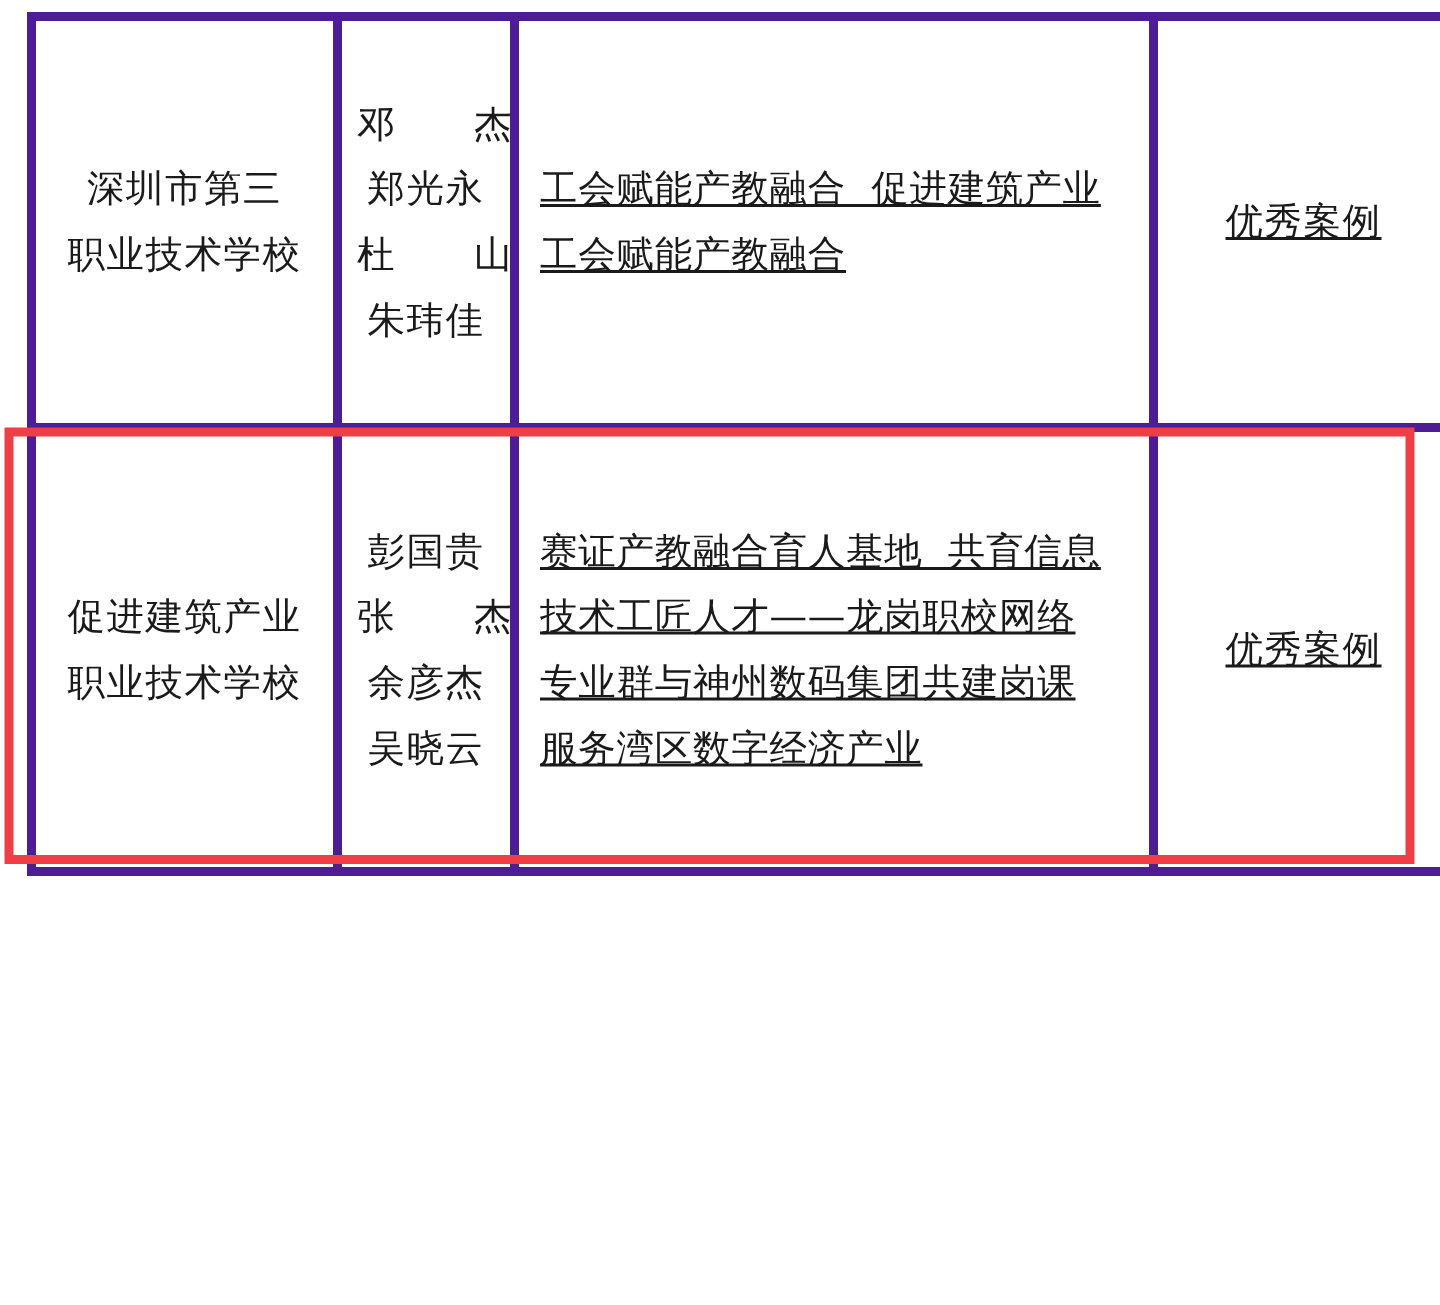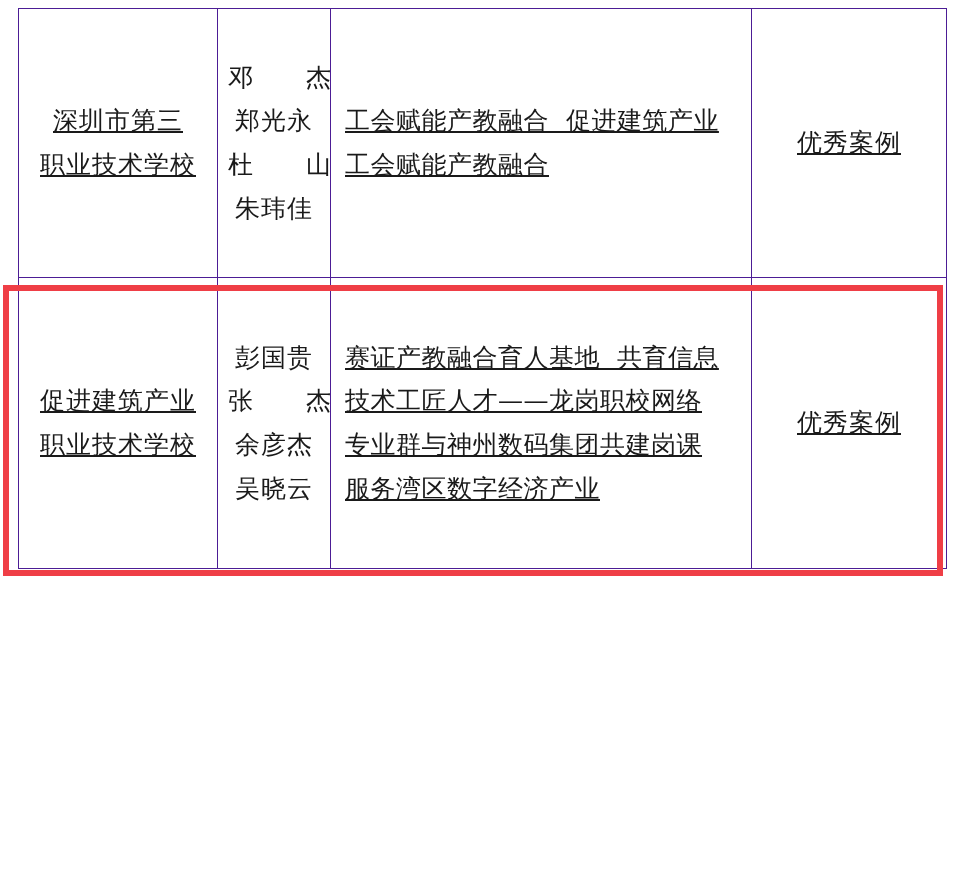--- a/index.html
+++ b/index.html
@@ -17,38 +17,37 @@
   }
   .doc-table {
     position: absolute;
     left: 18px;
     top: 8px;
     width: 924px;
     border-collapse: collapse;
     table-layout: fixed;
   }
   .doc-table td {
-    border: 1px solid #4c1d95;
+    border: 6px solid #4c1d95;
     vertical-align: middle;
     padding: 0;
   }
   .col-school { width: 198px; }
   .col-names  { width: 112px; }
   .col-title  { width: 420px; text-decoration: underline; }
   .col-award  { width: 194px; text-decoration: underline; }
 
   .cell-inner {
     padding: 8px 10px;
     font-size: 25px;
     line-height: 1.75;
     text-align: center;
   }
   .cell-school {
     letter-spacing: 1px;
-    text-decoration: underline;
   }
   .cell-names .name-line {
     font-size: 25px;
     line-height: 1.75;
     text-align: center;
     letter-spacing: 1px;
     white-space: pre;
   }
   .cell-title {
     text-align: left;

